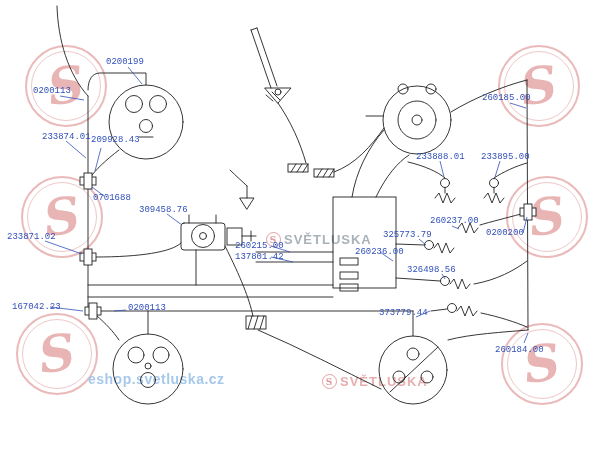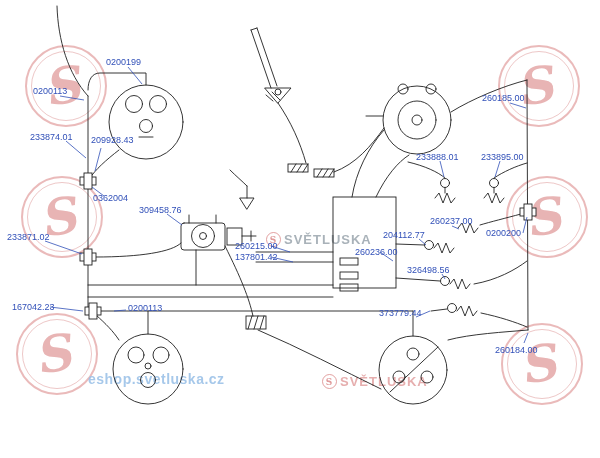--- a/index.html
+++ b/index.html
@@ -29,21 +29,21 @@
   .wm-brand .txt-gray{color:rgba(140,152,162,.75);}
   .wm-brand .txt-pink{color:rgba(216,130,130,.65);}
   .wm-site{
     position:absolute;left:88px;top:371px;z-index:2;font-weight:700;font-size:14px;
     color:rgba(150,190,230,.85);letter-spacing:.5px;
   }
   
   svg.art{position:absolute;left:0;top:0;z-index:3;}
   .lbl{
     position:absolute;z-index:4;font-size:9px;font-weight:400;color:#3150b8;
-    white-space:nowrap;line-height:1;
+    white-space:nowrap;line-height:1;font-family:Liberation Mono, monospace;
   }
 </style>
 </head>
 <body>
 
 <div class="canvas">
 
   <div class="wm-logo" style="left:25px;top:45px">
       <div class="wm-ring"></div>
       <span class="wm-s">S</span>
@@ -233,31 +233,31 @@
       <path d="M510,103 L526,108"></path>
       <path d="M523,233 L527,217"></path>
       <path d="M442,274 L445,279"></path>
       <path d="M416,317 L430,311"></path>
       <path d="M524,343 L528,333"></path>
     </g>
   </svg>
 
   <span class="lbl" style="left:106px;top:58px">0200199</span>
   <span class="lbl" style="left:33px;top:87px">0200113</span>
-  <span class="lbl" style="left:30px;top:133px">233874.01</span>
+  <span class="lbl" style="left:42px;top:133px">233874.01</span>
   <span class="lbl" style="left:91px;top:136px">209928.43</span>
-  <span class="lbl" style="left:93px;top:194px">0362004</span>
+  <span class="lbl" style="left:93px;top:194px">0701688</span>
   <span class="lbl" style="left:139px;top:206px">309458.76</span>
   <span class="lbl" style="left:7px;top:233px">233871.02</span>
   <span class="lbl" style="left:235px;top:242px">260215.00</span>
   <span class="lbl" style="left:235px;top:253px">137801.42</span>
   <span class="lbl" style="left:12px;top:303px">167042.23</span>
   <span class="lbl" style="left:128px;top:304px">0200113</span>
   <span class="lbl" style="left:355px;top:248px">260236.00</span>
-  <span class="lbl" style="left:383px;top:231px">204112.77</span>
+  <span class="lbl" style="left:383px;top:231px">325773.79</span>
   <span class="lbl" style="left:430px;top:217px">260237.00</span>
   <span class="lbl" style="left:416px;top:153px">233888.01</span>
   <span class="lbl" style="left:481px;top:153px">233895.00</span>
   <span class="lbl" style="left:482px;top:94px">260185.00</span>
   <span class="lbl" style="left:486px;top:229px">0200200</span>
   <span class="lbl" style="left:407px;top:266px">326498.56</span>
   <span class="lbl" style="left:379px;top:309px">373779.44</span>
   <span class="lbl" style="left:495px;top:346px">260184.00</span>
 
 </div>

